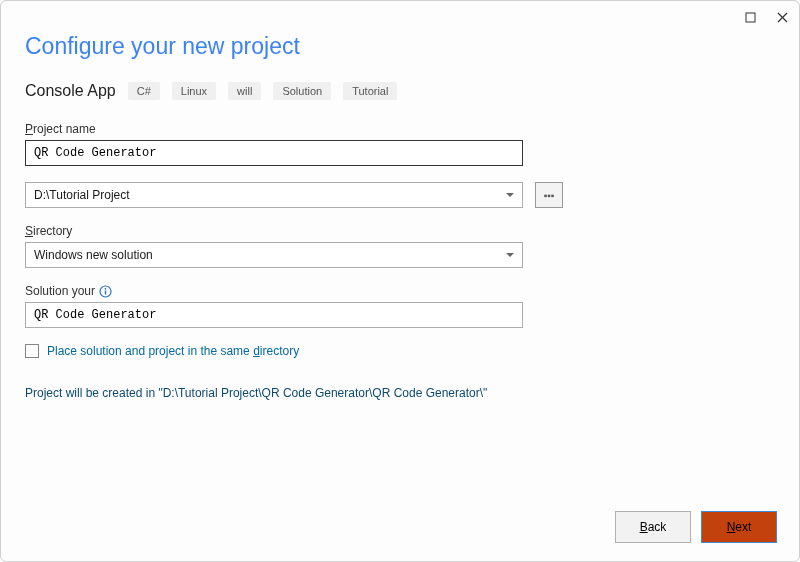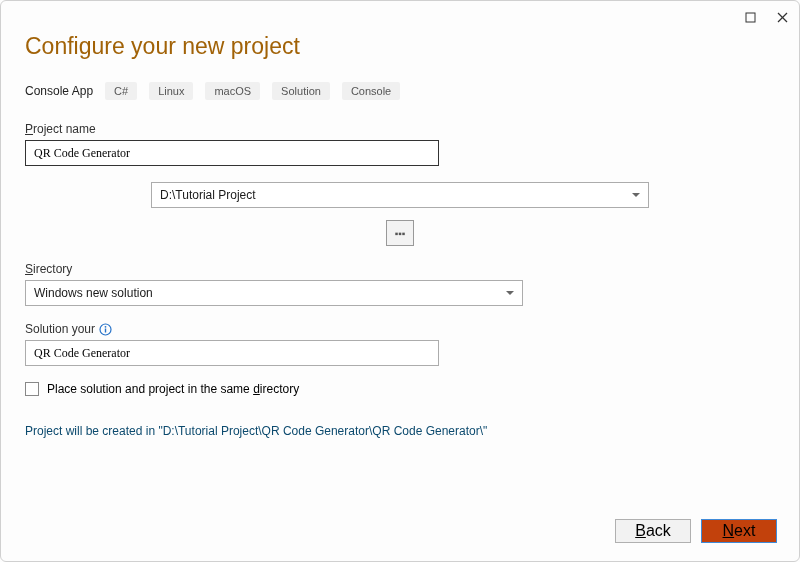--- a/index.html
+++ b/index.html
@@ -38,62 +38,62 @@
       justify-content: center;
       cursor: pointer;
     }
     .content {
       flex: 1;
       padding: 0 24px 0 24px;
     }
     h1.page-title {
       font-size: 23px;
       font-weight: 400;
-      color: #a16207;
+      color: #3b82f6;
       margin-bottom: 22px;
     }
     .template-row {
       display: flex;
       align-items: center;
       gap: 12px;
       margin-bottom: 22px;
     }
     .template-name {
-      font-size: 12px;
+      font-size: 16px;
       font-weight: 400;
       color: #222;
     }
     .tag {
       background: #f0f0f0;
       color: #555;
       font-size: 11px;
       padding: 3px 9px;
       border-radius: 2px;
     }
     .field-label {
       font-size: 12px;
       color: #333;
       margin-bottom: 4px;
       display: flex;
       align-items: flex-end;
       gap: 4px;
     }
     .underline { text-decoration: underline; }
     .txt {
-      width: 414px;
+      width: 498px;
       height: 26px;
       border: 1px solid #acacac;
       background: #fff;
       padding: 0 8px;
       font-size: 12px;
-      font-family: Liberation Serif, serif;
+      font-family: Liberation Mono, monospace;
       outline: none;
     }
     .txt.focused { border: 1px solid #333; }
-    .row { display: flex; align-items: center; gap: 12px; flex-direction: column; }
+    .row { display: flex; align-items: center; gap: 12px; }
     .combo {
       width: 498px;
       height: 26px;
       border: 1px solid #acacac;
       background: #fff;
       padding: 0 8px;
       display: flex;
       align-items: center;
       justify-content: space-between;
       font-size: 12px;
@@ -131,35 +131,35 @@
       gap: 8px;
       margin-top: 4px;
       margin-bottom: 28px;
     }
     .checkbox {
       width: 14px; height: 14px;
       border: 1px solid #888;
       background: #fff;
       cursor: pointer;
     }
-    .checkbox-label { font-size: 12px; color: #000000; }
+    .checkbox-label { font-size: 12px; color: #0369a1; }
     .info-text { font-size: 12px; color: #0c4a6e; }
     .footer {
       position: absolute;
       bottom: 18px;
       right: 22px;
       display: flex;
       gap: 10px;
     }
     .btn {
       width: 76px;
-      height: 24px;
+      height: 32px;
       border: 1px solid #b0b0b0;
       background: #f2f2f2;
-      font-size: 16px;
+      font-size: 12px;
       font-family: inherit;
       cursor: pointer;
       display: flex;
       align-items: center;
       justify-content: center;
     }
     .btn.primary {
       border: 1px solid #3f8ad8;
       background: #c2410c;
     }
@@ -184,23 +184,23 @@
   </div>
 
   <div class="content">
 
     <h1 class="page-title">Configure your new project</h1>
 
     <div class="template-row">
       <span class="template-name">Console App</span>
       <span class="tag">C#</span>
       <span class="tag">Linux</span>
-      <span class="tag">macOS</span>
+      <span class="tag">will</span>
       <span class="tag">Solution</span>
-      <span class="tag">Console</span>
+      <span class="tag">Tutorial</span>
     </div>
 
     <div class="field-block">
       <div class="field-label">
         <span><span class="underline">P</span><span>roject name</span></span>
       </div>
       <input class="txt focused" type="text" value="QR Code Generator" style="">
     </div>
 
     <div class="field-block">

